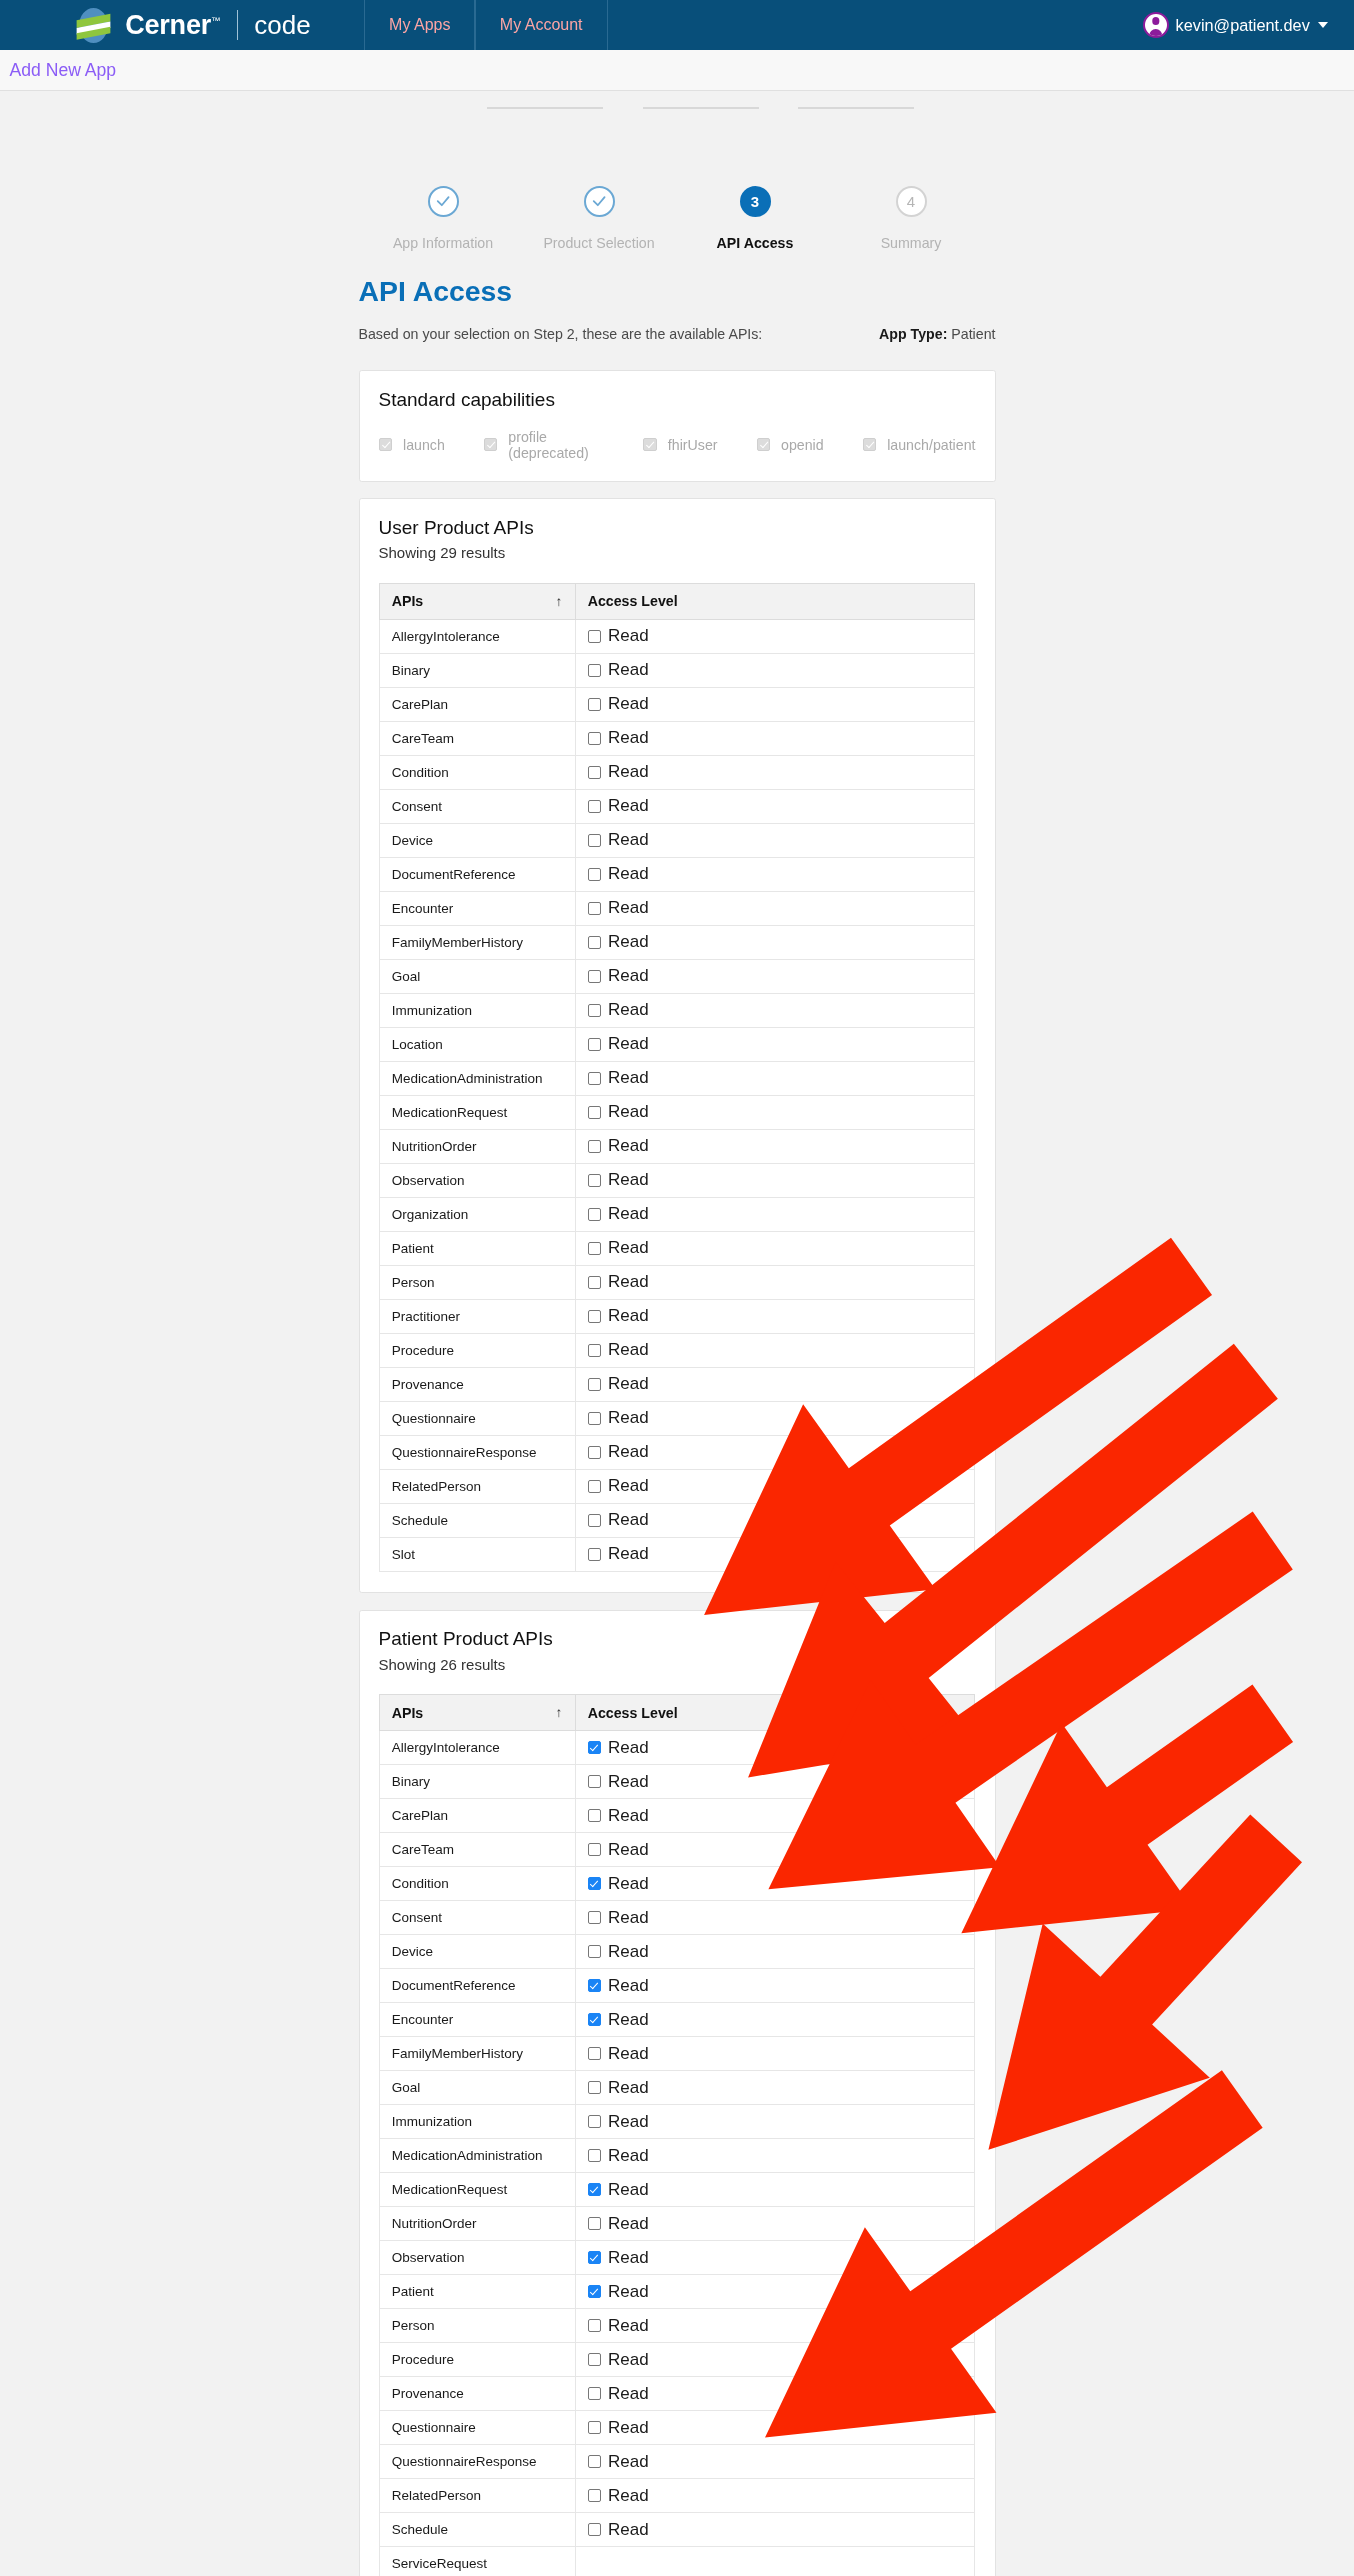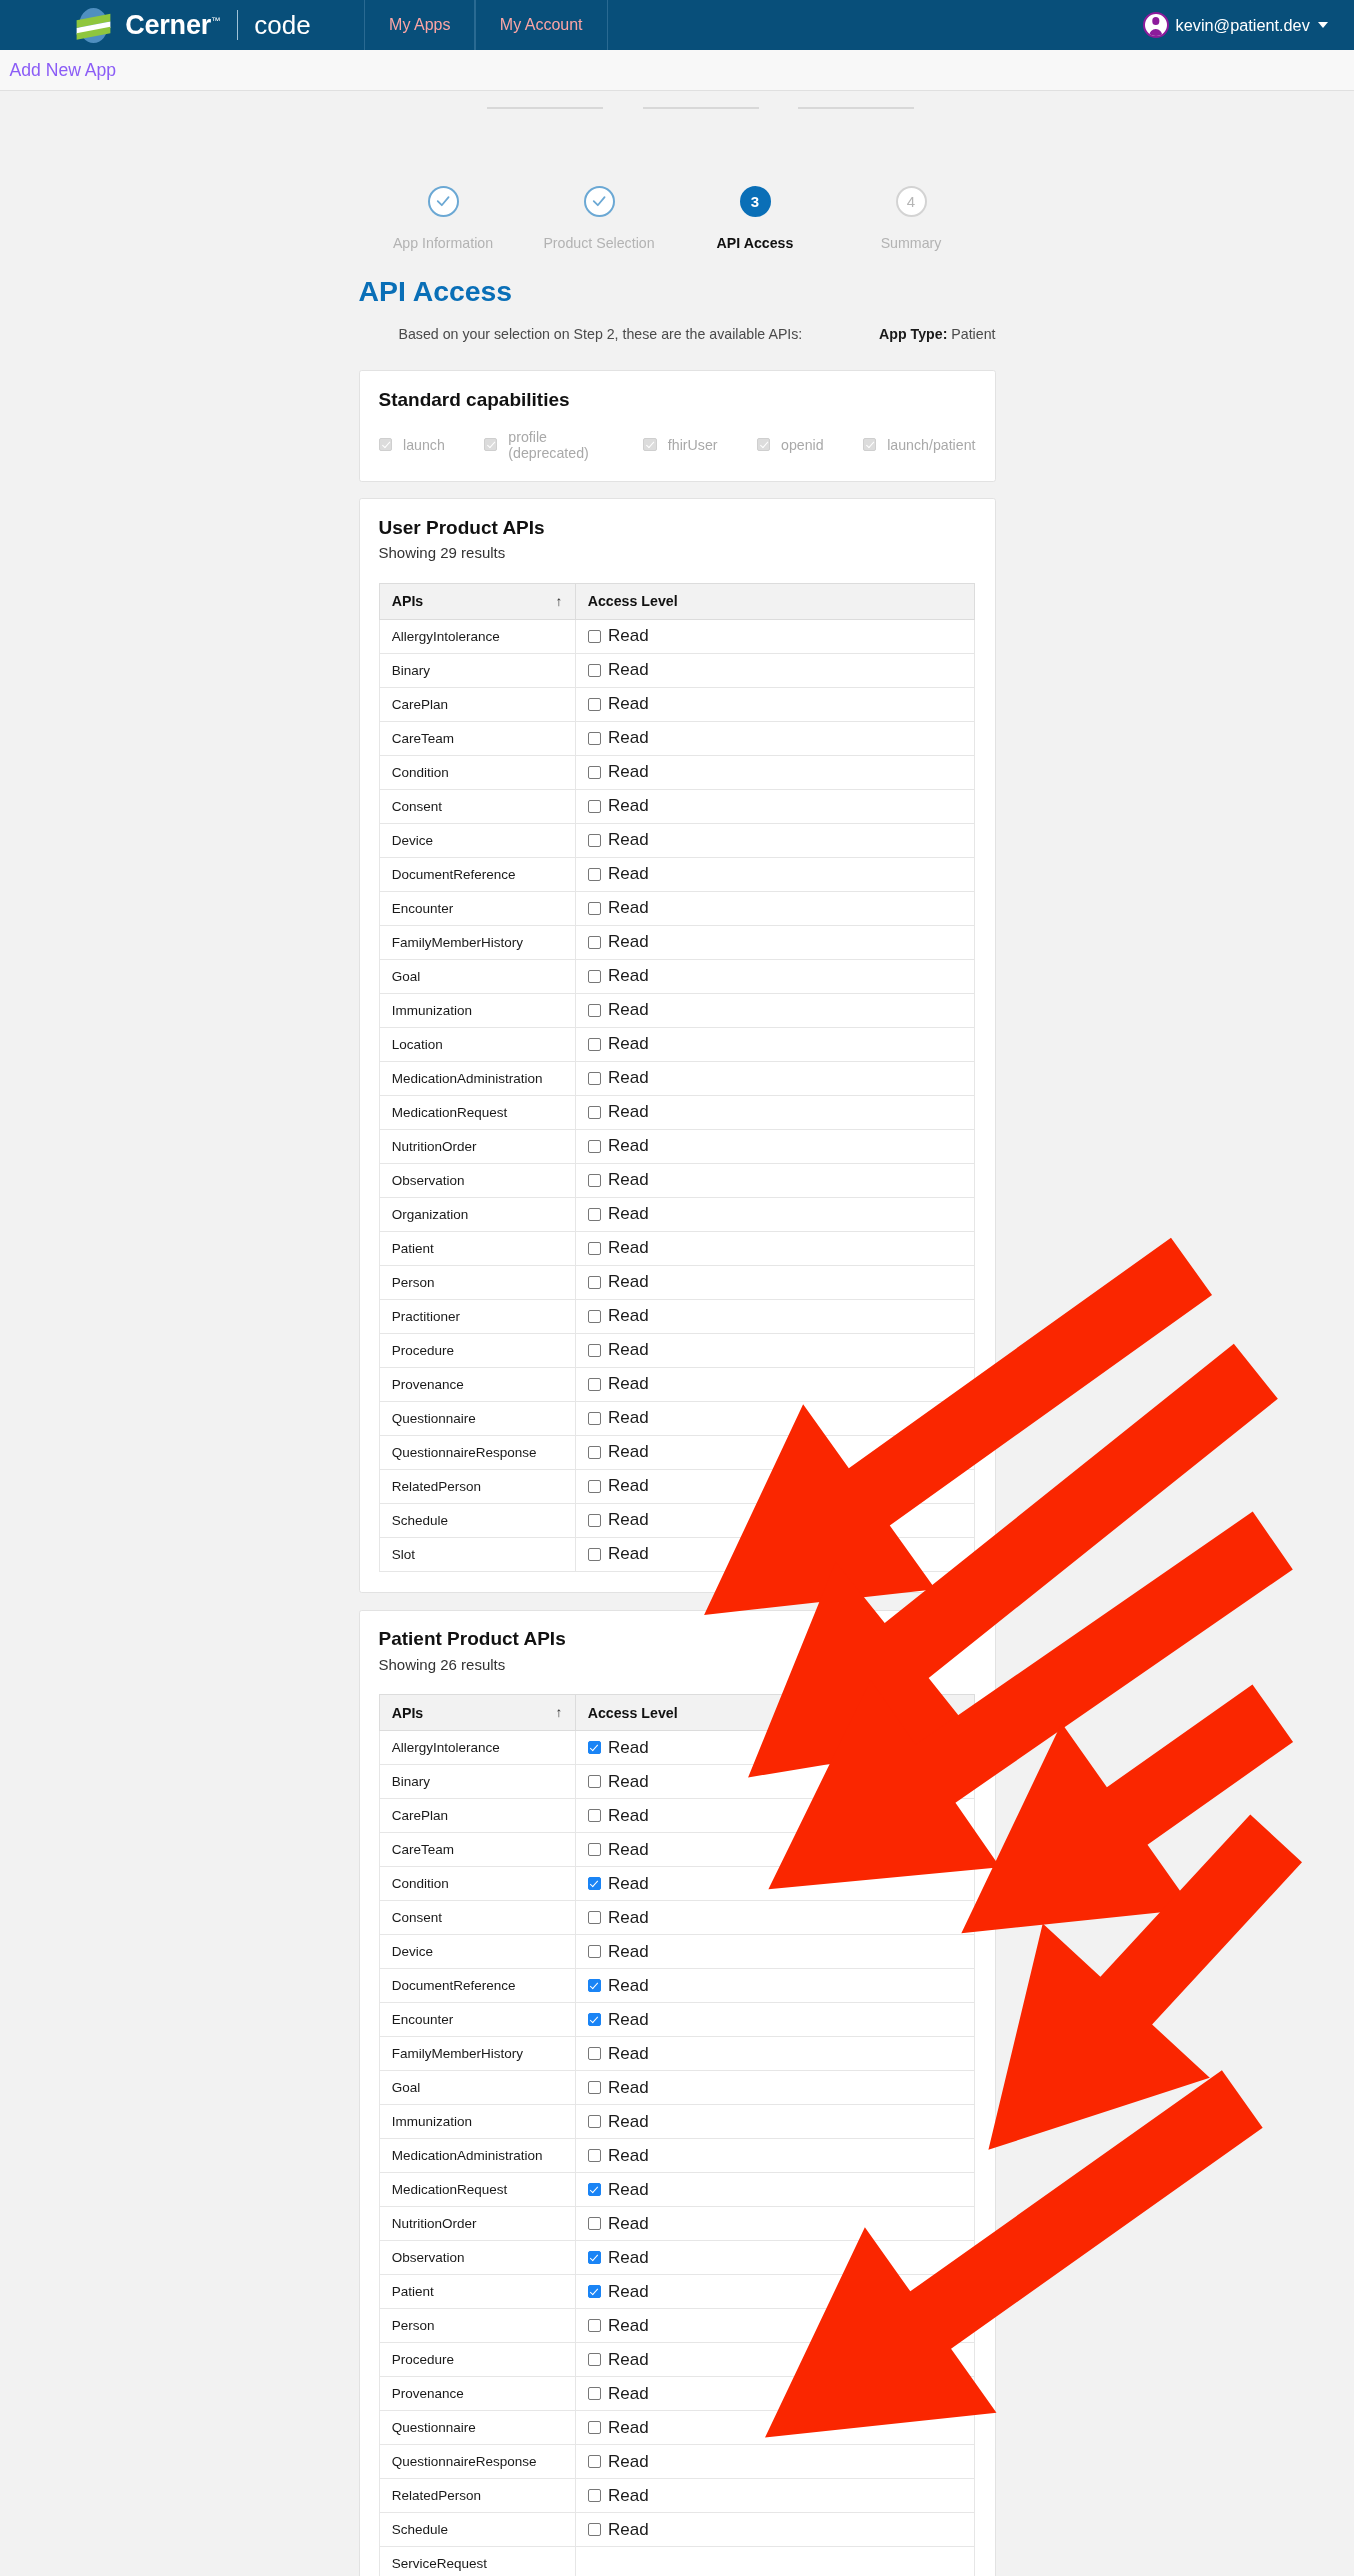--- a/index.html
+++ b/index.html
@@ -111,31 +111,31 @@
   .step-line.l3 { left: 798px; width: 116px; }
 
   
   .content { width: 637px; margin: 0 auto; padding-top: 24.4px; }
 
   .page-title {
     font-size: 28.4px; font-weight: bold; color: #0a6fb7; margin-bottom: 17.6px;
   }
   .subline {
     display: flex; justify-content: space-between; align-items: baseline;
-    font-size: 14.2px; color: #4a4a4a; padding-bottom: 12.2px; margin-left: 40px;
+    font-size: 14.2px; color: #4a4a4a; padding-bottom: 12.2px;
   }
   .apptype-bold { font-weight: bold; color: #1a1a1a; }
   .apptype-val { color: #4a4a4a; }
 
   
   .card {
     background: #ffffff; border: 1.4px solid #e2e2e2; border-radius: 2.7px;
     margin-top: 16.3px; padding: 17.6px 19px 20.3px 19px;
   }
-  .card-title { font-size: 19px; font-weight: bold; color: #111111; }
+  .card-title { font-size: 19px; font-weight: normal; color: #111111; }
   .card-sub { font-size: 15px; color: #333333; margin-top: 5.4px; }
 
   
   .caps-row { display: flex; align-items: center; gap: 39px; margin-top: 17.6px; }
   .cap { display: flex; align-items: center; gap: 11px; }
   .cap-label { font-size: 14.2px; color: #a9a9a9; }
   .cb {
     width: 13.5px; height: 13.5px; border-radius: 2px; flex: 0 0 auto;
     display: block; position: relative;
   }

